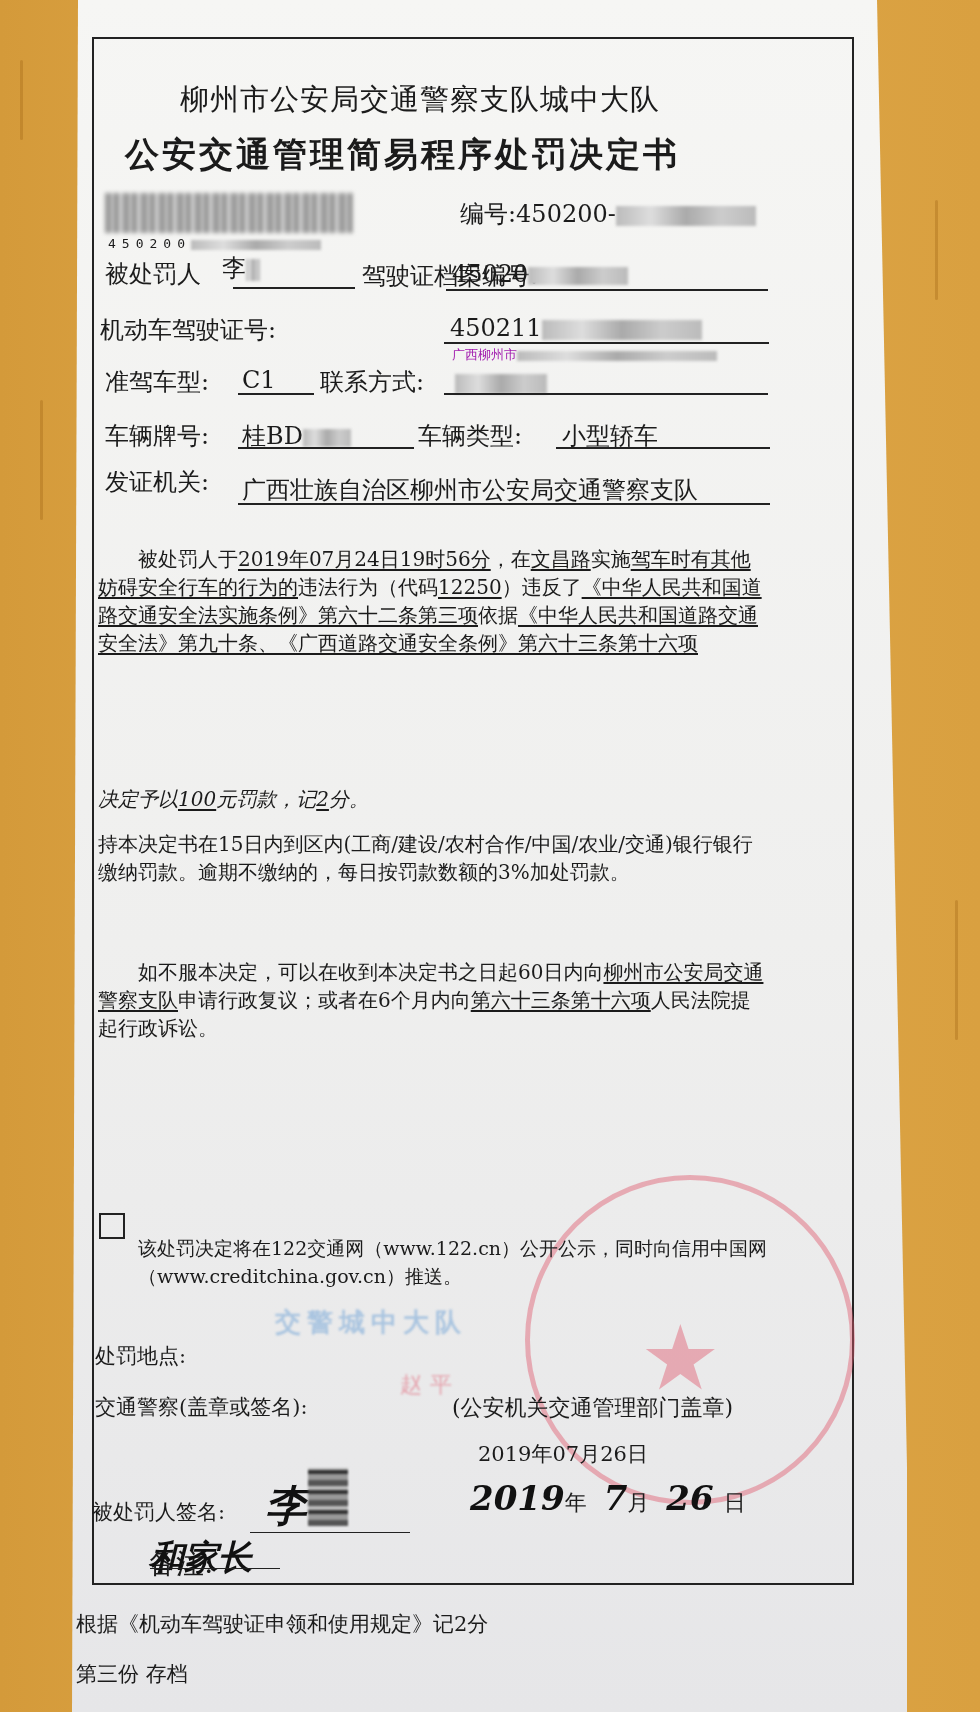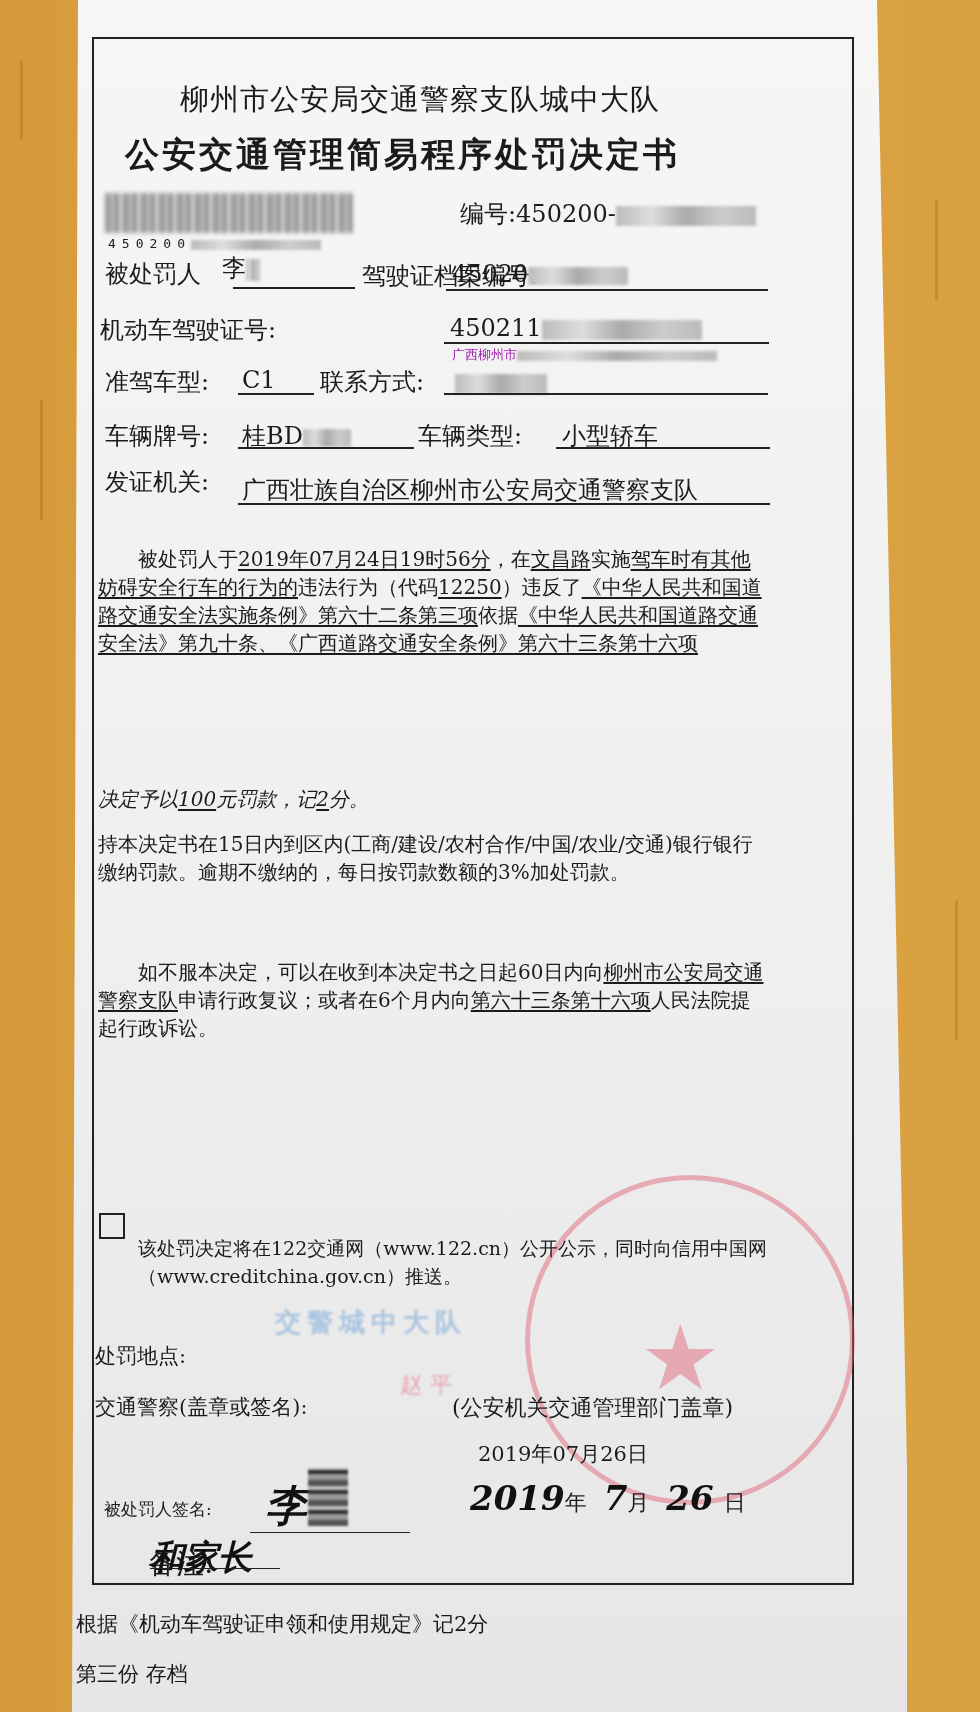--- a/index.html
+++ b/index.html
@@ -129,21 +129,21 @@
 <div class="stamp-red-small">赵平</div>
 
 <div class="checkbox"></div>
 <div class="abs body" style="left:138px;top:1206px;width:630px;font-size:19px;margin-top:28px;">该处罚决定将在122交通网（www.122.cn）公开公示，同时向信用中国网（www.creditchina.gov.cn）推送。</div>
 
 <div class="abs lbl" style="left:95px;top:1342px;font-size:21px;">处罚地点:</div>
 <div class="abs lbl" style="left:95px;top:1393px;font-size:21px;">交通警察(盖章或签名):</div>
 <div class="abs lbl" style="left:420px;top:1393px;font-size:22px;margin-left:32px;">(公安机关交通管理部门盖章)</div>
 <div class="abs lbl" style="left:478px;top:1440px;font-size:21px;">2019年07月26日</div>
 
-<div class="abs lbl" style="left:92px;top:1498px;font-size:17px;padding-left:12px;">被处罚人签名:</div>
+<div class="abs lbl" style="left:92px;top:1498px;font-size:21px;">被处罚人签名:</div>
 <div class="handwrite" style="left:265px;top:1478px;font-size:42px;">李</div>
 <div class="pixelated" style="left:308px;top:1468px;width:40px;height:58px;"></div>
 <div class="line" style="left:250px;top:1532px;width:160px;border-bottom-width:1px;"></div>
 
 <div class="abs" style="left:470px;top:1478px;font-size:22px;">
   <span class="handwrite" style="position:static;font-size:34px;">2019</span><span>年</span>
   <span class="handwrite" style="position:static;font-size:34px;margin-left:10px;">7</span><span>月</span>
   <span class="handwrite" style="position:static;font-size:34px;margin-left:10px;">26</span><span style="margin-left:10px;">日</span>
 </div>
 

